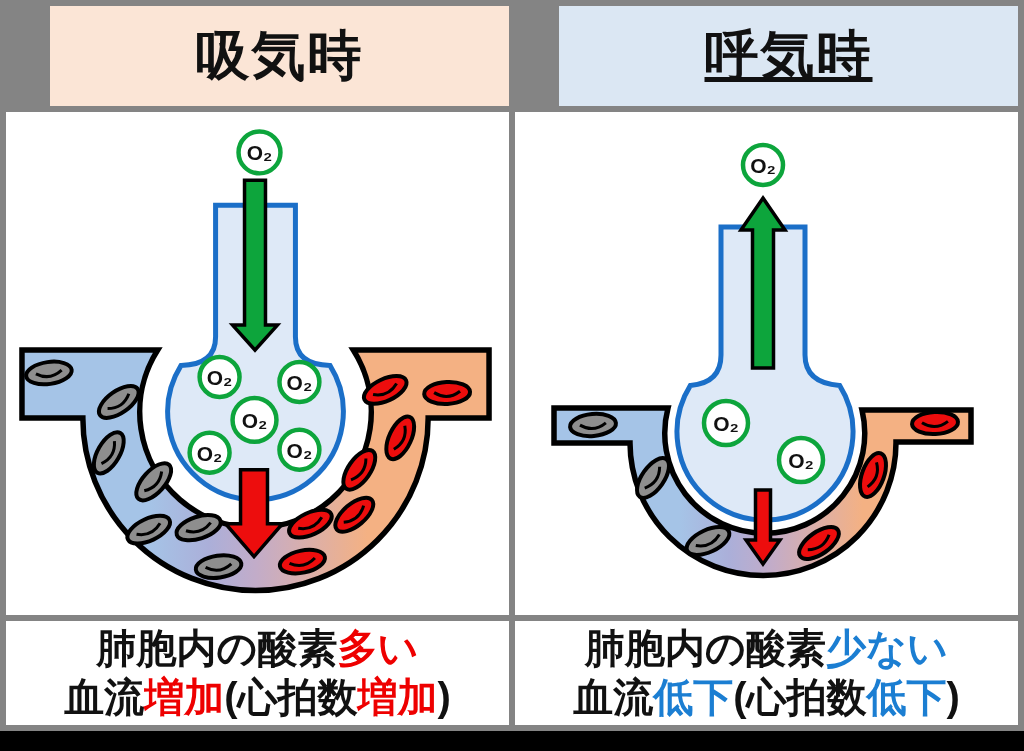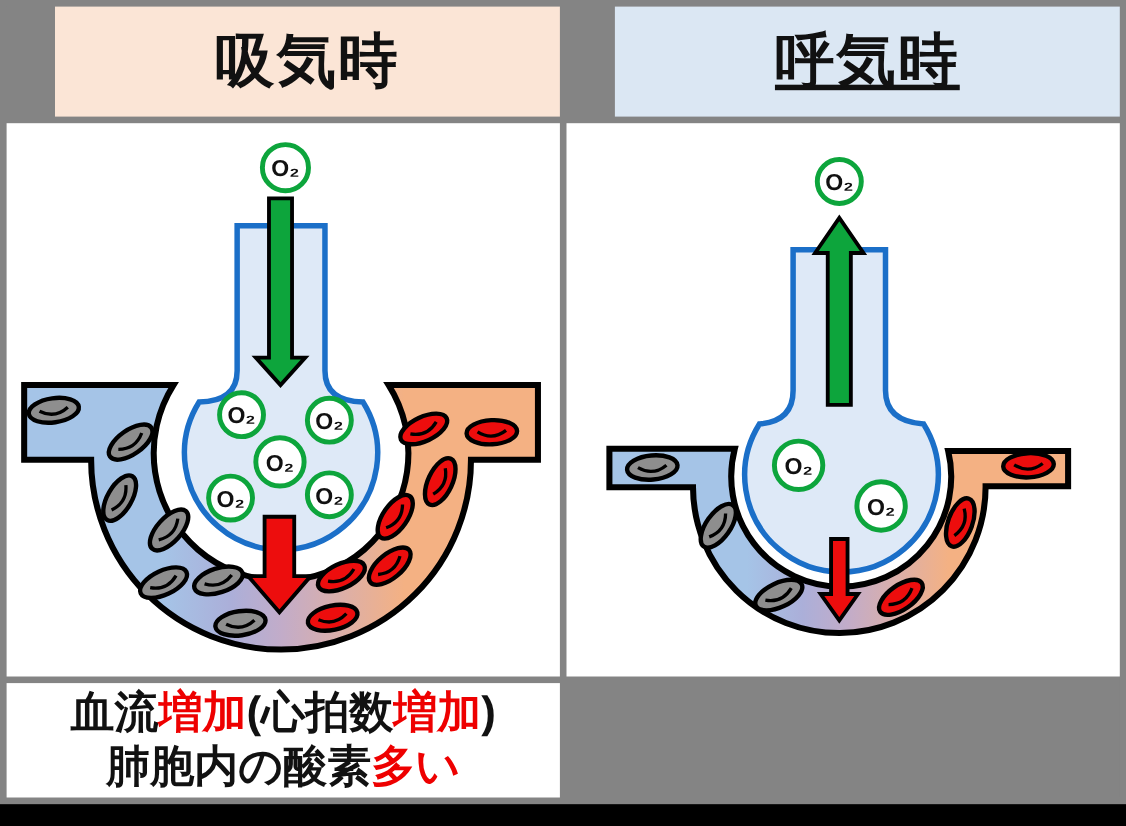--- a/index.html
+++ b/index.html
@@ -163,19 +163,23 @@
           <text class="o2-text" x="210" y="319">O₂</text>
         </g>
         <g>
           <circle class="o2-ring" cx="285" cy="348" r="22"></circle>
           <text class="o2-text" x="285" y="356">O₂</text>
         </g>
       </svg>
     </div>
 
     <div class="cell caption">
+      <div><span>肺胞内の酸素</span><span class="c-red">多い</span></div>
       <div><span>血流</span><span class="c-red">増加</span><span>(心拍数</span><span class="c-red">増加</span><span>)</span></div>
-      <div><span>肺胞内の酸素</span><span class="c-red">多い</span></div>
+    </div>
+    <div class="cell caption">
+      <div><span>肺胞内の酸素</span><span class="c-blue">少ない</span></div>
+      <div><span>血流</span><span class="c-blue">低下</span><span>(心拍数</span><span class="c-blue">低下</span><span>)</span></div>
     </div>
   </div>
 
   <div class="black-bar"></div>
 </div>
 
 </body></html>

